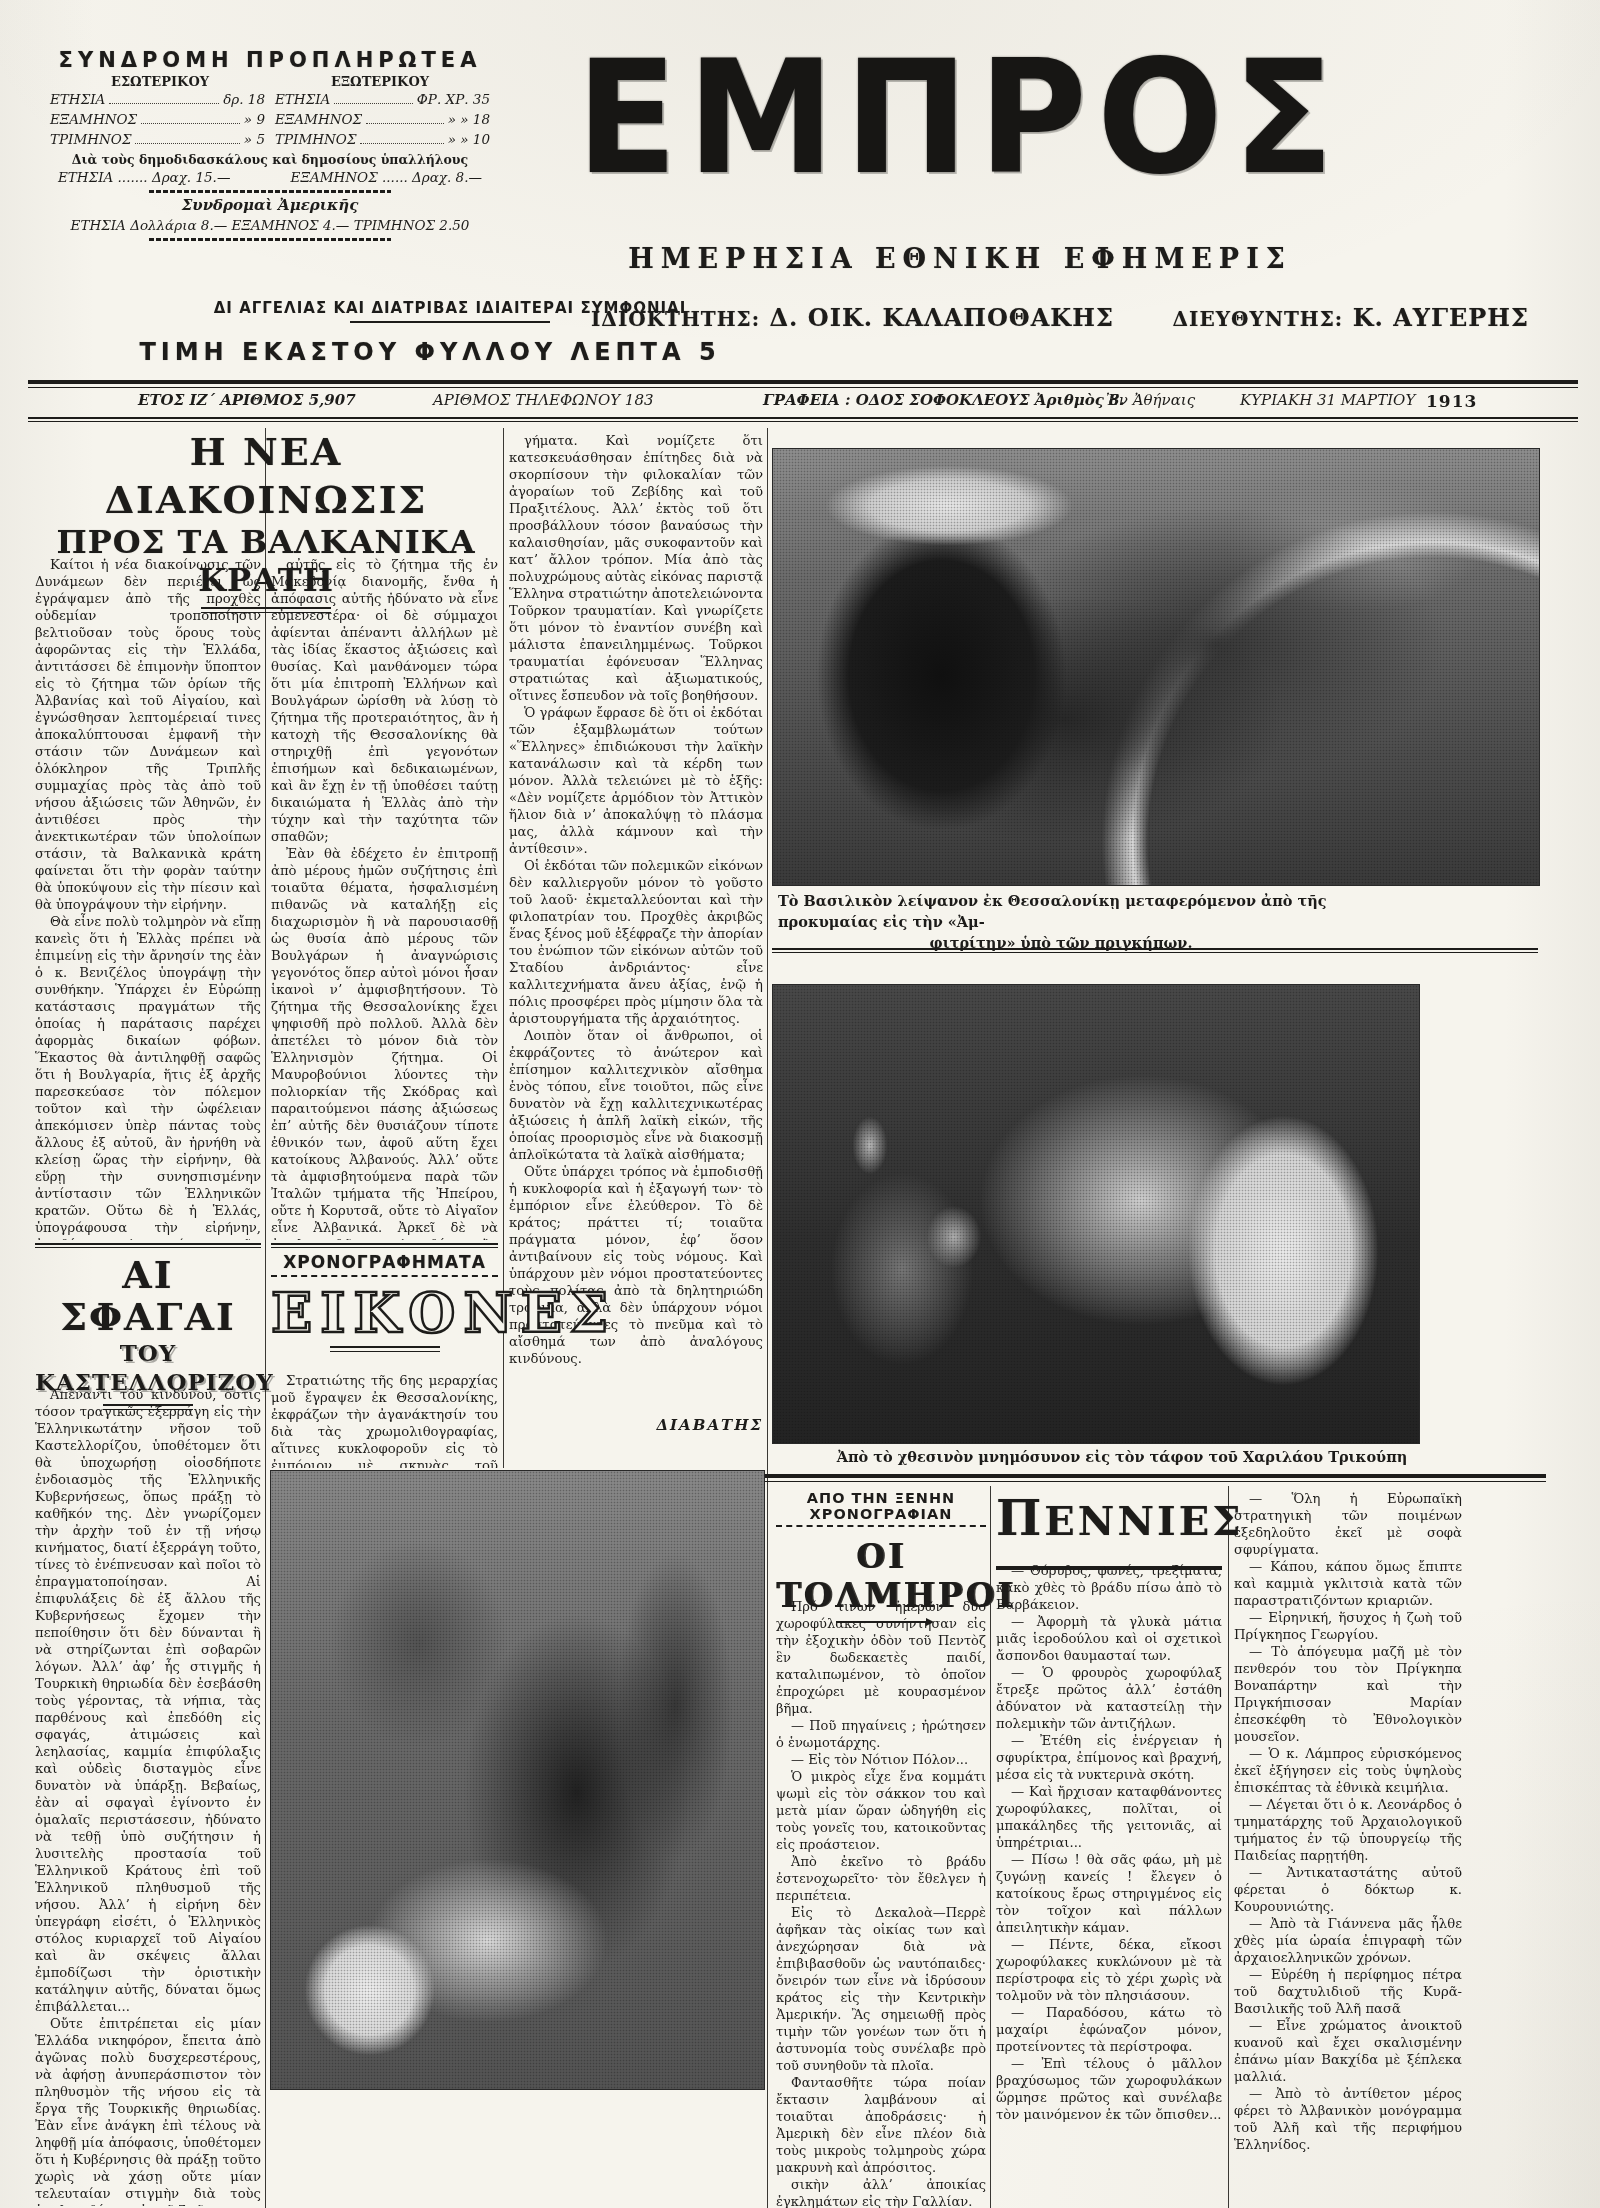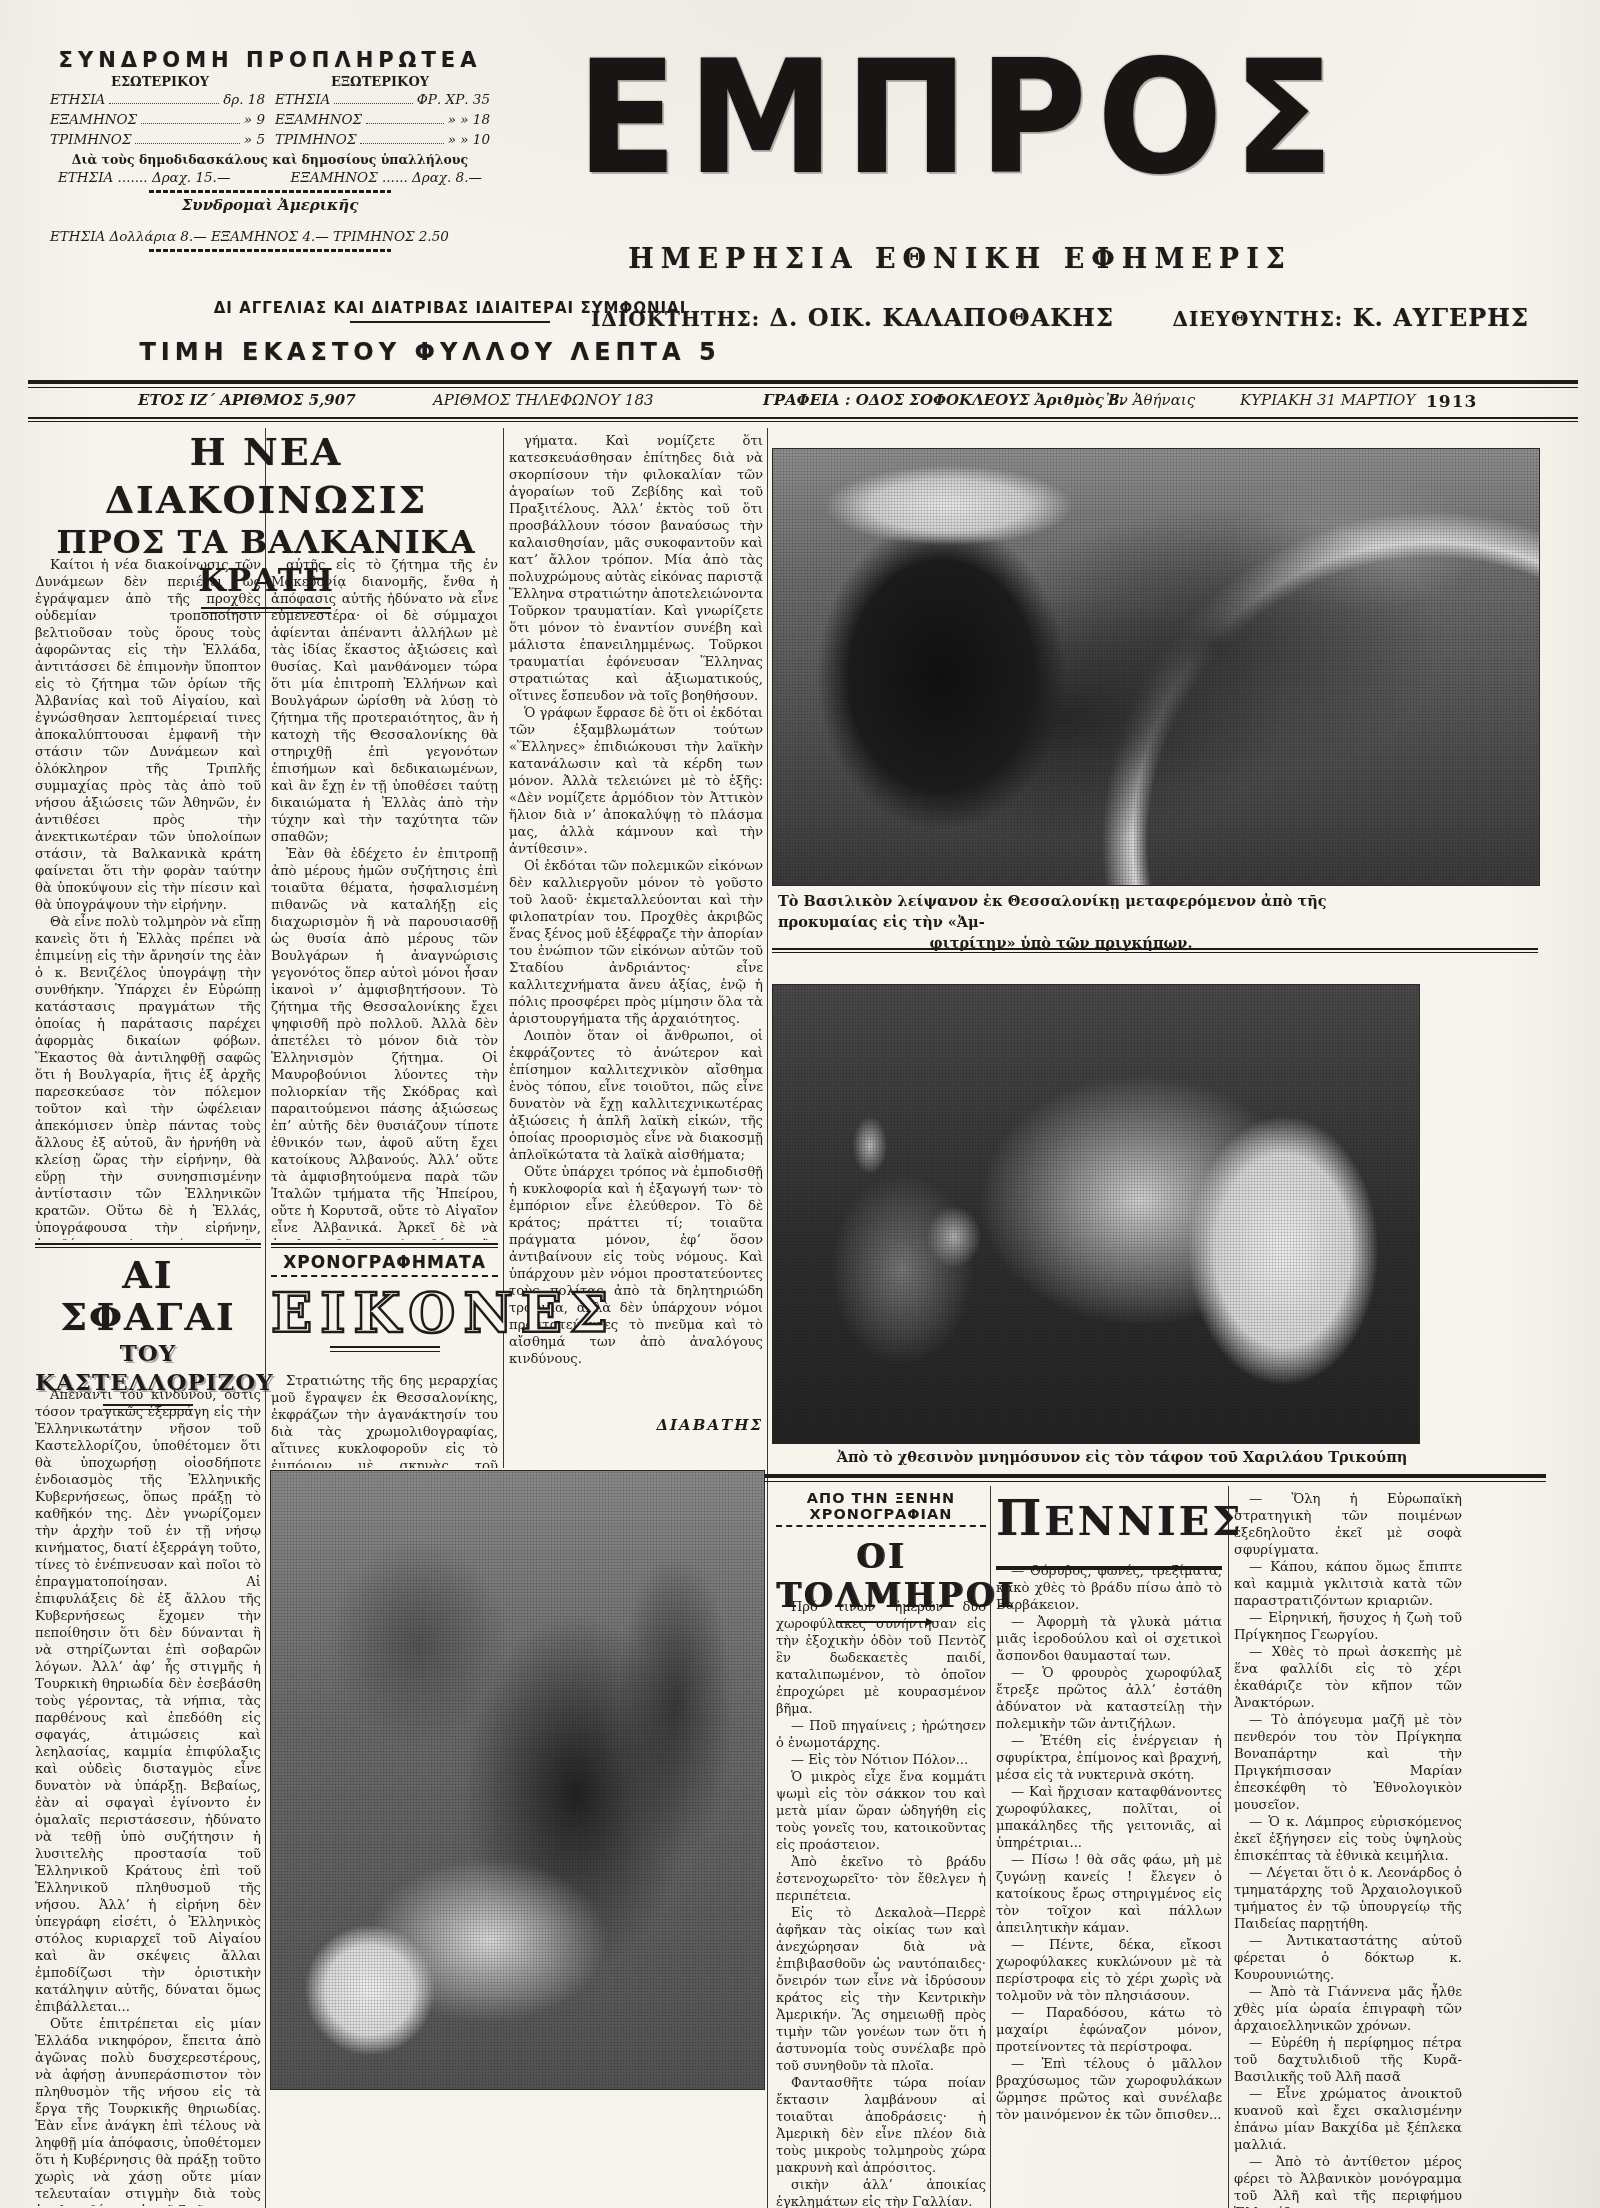--- a/index.html
+++ b/index.html
@@ -20,21 +20,21 @@
   .sub-title{font-family:"DejaVu Sans","Liberation Sans",sans-serif;font-weight:bold;font-size:21px;letter-spacing:5px;text-align:center;}
   .sub-labels{display:flex;justify-content:space-around;font-weight:bold;font-size:13px;margin-top:2px;}
   .srow{display:flex;font-style:italic;font-size:13.5px;line-height:20px;}
   .srow .half{flex:1;display:flex;}
   .srow .dots{flex:1;border-bottom:1px dotted #44403a;margin:0 4px 5px;}
   .srow .val{white-space:nowrap;}
   .sub-note{font-weight:bold;font-size:12.5px;text-align:center;margin-top:3px;}
   .sub-row2{display:flex;justify-content:space-between;font-style:italic;font-size:13.5px;margin-top:2px;padding:0 8px;}
   .squiggle{height:3px;width:55%;margin:5px auto 3px;background:repeating-linear-gradient(90deg,#1d1c1a 0 5px,transparent 5px 7px);}
   .amer-title{font-weight:bold;font-style:italic;font-size:15px;text-align:center;margin-top:2px;}
-  .amer-row{font-style:italic;font-size:13.5px;text-align:left;margin-top:14px;}
+  .amer-row{font-style:italic;font-size:13.5px;text-align:center;margin-top:3px;}
   .ads-line{font-family:"DejaVu Sans","Liberation Sans",sans-serif;font-weight:bold;font-size:15px;text-align:center;letter-spacing:1px;}
   .ads-rule{width:200px;margin:4px auto 0;border-top:2px solid #1d1c1a;}
   .price-line{font-family:"DejaVu Sans","Liberation Sans",sans-serif;font-weight:bold;font-size:24px;letter-spacing:5px;text-align:center;}
   .rule-main{border-top:4px solid #1d1c1a;border-bottom:1px solid #1d1c1a;height:3px;}
   .rule-thin{border-top:2px solid #1d1c1a;border-bottom:1px solid #1d1c1a;height:2px;}
   .dateline{font-size:15px;font-style:italic;}
   .dateline span{position:absolute;white-space:nowrap;}
   .dl-bold{font-weight:bold;}
   .dl-year{font-weight:bold;font-size:17px;font-style:normal;letter-spacing:1px;}
   
@@ -265,21 +265,20 @@
       <p>— Πίσω ! θὰ σᾶς φάω, μὴ μὲ ζυγώνῃ κανείς ! ἔλεγεν ὁ κατοίκους ἔρως στηριγμένος εἰς τὸν τοῖχον καὶ πάλλων ἀπειλητικὴν κάμαν.</p>
       <p>— Πέντε, δέκα, εἴκοσι χωροφύλακες κυκλώνουν μὲ τὰ περίστροφα εἰς τὸ χέρι χωρὶς νὰ τολμοῦν νὰ τὸν πλησιάσουν.</p>
       <p>— Παραδόσου, κάτω τὸ μαχαίρι ἐφώναζον μόνον, προτείνοντες τὰ περίστροφα.</p>
       <p>— Ἐπὶ τέλους ὁ μᾶλλον βραχύσωμος τῶν χωροφυλάκων ὥρμησε πρῶτος καὶ συνέλαβε τὸν μαινόμενον ἐκ τῶν ὄπισθεν...</p>
     </div>
 
   <div class="col" style="left:1234px;top:1490px;width:228px;height:718px;">
       <p>— Ὅλη ἡ Εὐρωπαϊκὴ στρατηγικὴ τῶν ποιμένων ἐξεδηλοῦτο ἐκεῖ μὲ σοφὰ σφυρίγματα.</p>
       <p>— Κάπου, κάπου ὅμως ἔπιπτε καὶ καμμιὰ γκλιτσιὰ κατὰ τῶν παραστρατιζόντων κριαριῶν.</p>
       <p>— Εἰρηνική, ἥσυχος ἡ ζωὴ τοῦ Πρίγκηπος Γεωργίου.</p>
-      <p>— Χθὲς τὸ πρωὶ ἀσκεπὴς μὲ ἕνα φαλλίδι εἰς τὸ χέρι ἐκαθάριζε τὸν κῆπον τῶν Ἀνακτόρων.</p>
       <p>— Τὸ ἀπόγευμα μαζῆ μὲ τὸν πενθερόν του τὸν Πρίγκηπα Βοναπάρτην καὶ τὴν Πριγκήπισσαν Μαρίαν ἐπεσκέφθη τὸ Ἐθνολογικὸν μουσεῖον.</p>
       <p>— Ὁ κ. Λάμπρος εὑρισκόμενος ἐκεῖ ἐξήγησεν εἰς τοὺς ὑψηλοὺς ἐπισκέπτας τὰ ἐθνικὰ κειμήλια.</p>
       <p>— Λέγεται ὅτι ὁ κ. Λεονάρδος ὁ τμηματάρχης τοῦ Ἀρχαιολογικοῦ τμήματος ἐν τῷ ὑπουργείῳ τῆς Παιδείας παρῃτήθη.</p>
       <p>— Ἀντικαταστάτης αὐτοῦ φέρεται ὁ δόκτωρ κ. Κουρουνιώτης.</p>
       <p>— Ἀπὸ τὰ Γιάννενα μᾶς ἦλθε χθὲς μία ὡραία ἐπιγραφὴ τῶν ἀρχαιοελληνικῶν χρόνων.</p>
       <p>—  Εὑρέθη ἡ περίφημος πέτρα τοῦ δαχτυλιδιοῦ τῆς Κυρᾶ-Βασιλικῆς τοῦ Ἀλῆ πασᾶ</p>
       <p>— Εἶνε χρώματος ἀνοικτοῦ κυανοῦ καὶ ἔχει σκαλισμένην ἐπάνω μίαν Βακχίδα μὲ ξέπλεκα μαλλιά.</p>
       <p>— Ἀπὸ τὸ ἀντίθετον μέρος φέρει τὸ Ἀλβανικὸν μονόγραμμα τοῦ Ἀλῆ καὶ τῆς περιφήμου Ἑλληνίδος.</p>
     </div>
 

